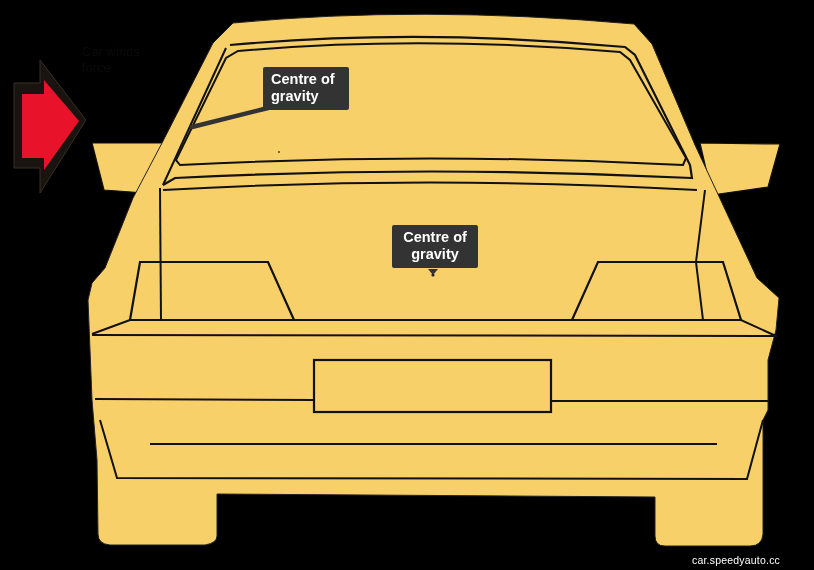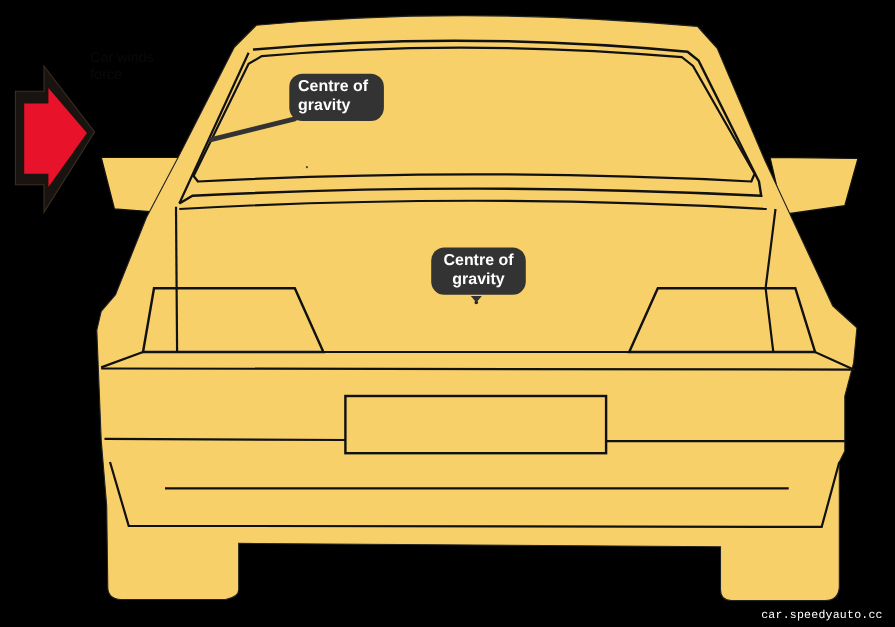--- a/index.html
+++ b/index.html
@@ -2,33 +2,33 @@
 <html><head>
   <meta charset="utf-8">
   <style>
     html, body { margin: 0; padding: 0; background: #000; }
     body { width: 814px; height: 570px; position: relative; overflow: hidden;
            font-family: "Liberation Sans", sans-serif; }
     svg.stage { position: absolute; left: 0; top: 0; }
     .callout {
       position: absolute; background: #333333; color: #ffffff;
       font-family: "Liberation Sans", sans-serif; font-weight: bold;
-      font-size: 14.5px; line-height: 17px; border-radius: 12px;
+      font-size: 14.5px; line-height: 17px; border-radius: 2px;
       padding: 4px 8px 5px 8px; text-align: left;
     }
     .callout span { display: block; }
     #cp { left: 263px; top: 67px; width: 70px; }
     #cg { left: 392px; top: 225px; width: 70px; text-align: center; }
     .faint {
       position: absolute; left: 82px; top: 44px; color: #0a0a0a;
       font-size: 13px; line-height: 16px;
     }
     .credit {
       position: absolute; left: 692px; top: 554px; color: #ffffff;
-      font-family: Liberation Mono, monospace; font-size: 10.5px; letter-spacing: 0.2px;
+      font-family: Liberation Sans, sans-serif; font-size: 10.5px; letter-spacing: 0.2px;
     }
   </style>
 </head>
 <body>
 
 <svg class="stage" width="814" height="570" viewBox="0 0 814 570">
 
   <polygon points="92,143 168,143 145,193 104,190" fill="#F8D06A" stroke="#111" stroke-width="1.2"></polygon>
   <polygon points="700,143 780,144 768,187 712,195" fill="#F8D06A" stroke="#111" stroke-width="1.2"></polygon>
 

